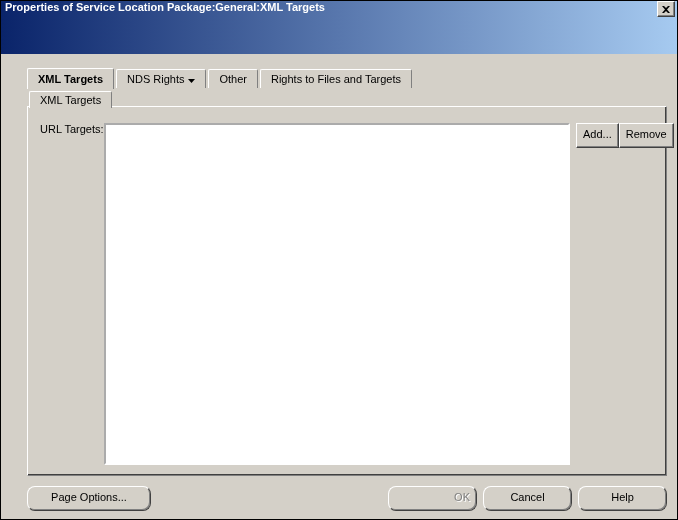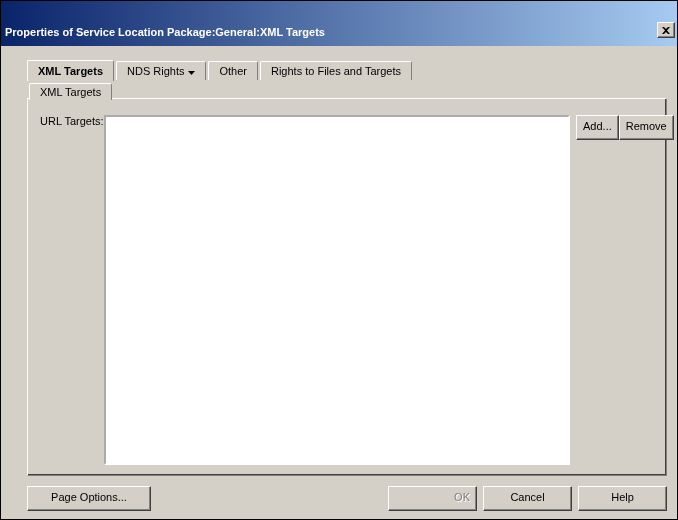--- a/index.html
+++ b/index.html
@@ -1,38 +1,38 @@
 <!DOCTYPE html>
 <html><head>
 <meta charset="utf-8">
 <style>
 html,body{margin:0;padding:0;font-family:Tahoma,Arial,sans-serif;font-size:11px;background:#d4d0c8;color:#000;}
 .window{width:678px;height:520px;border:1px solid #000;background:#d4d0c8;box-sizing:border-box;display:flex;flex-direction:column;}
-.titlebar{height:37px;background:linear-gradient(to right,#0a246a,#a6caf0);color:#fff;display:flex;align-items:flex-end;font-weight:bold;padding:0 2px 8px 4px;}
+.titlebar{height:37px;background:linear-gradient(to right,#0a246a,#a6caf0);color:#fff;display:flex;align-items:flex-start;font-weight:bold;padding:0 2px 16px 4px;}
 .titlebar .title{flex:1;font-size:11px;}
 .close-btn{width:16px;height:14px;background:#d4d0c8;border:1px solid #fff;border-right-color:#404040;border-bottom-color:#404040;box-shadow:inset -1px -1px 0 #808080,inset 1px 1px 0 #d4d0c8;display:flex;align-items:center;justify-content:center;cursor:pointer;}
 .close-btn svg{display:block;}
 .client{flex:1;display:flex;flex-direction:column;padding:12px 10px 8px 26px;box-sizing:border-box;}
 .tabs-row{display:flex;align-items:flex-end;height:22px;}
 .tab{border:1px solid #808080;border-bottom:none;border-top-color:#fff;border-left-color:#fff;background:#d4d0c8;padding:3px 10px 3px 10px;margin-right:2px;border-radius:2px 2px 0 0;display:flex;align-items:center;cursor:pointer;white-space:nowrap;position:relative;}
 .tab.active{font-weight:bold;padding-top:4px;padding-bottom:4px;z-index:2;top:1px;background:#d4d0c8;}
 .tab .dd{margin-left:4px;}
 .subtabs-row{display:flex;align-items:flex-end;height:20px;margin-top:-1px;}
 .subtab{border:1px solid #808080;border-bottom:none;border-top-color:#fff;border-left-color:#fff;background:#d4d0c8;padding:2px 10px;border-radius:2px 2px 0 0;display:flex;align-items:center;cursor:pointer;margin-left:2px;position:relative;top:1px;z-index:2;}
 .panel{border:1px solid #fff;border-top-color:#fff;border-left-color:#fff;border-right-color:#808080;border-bottom-color:#808080;box-shadow:inset -1px -1px 0 #404040,inset 1px 1px 0 #d4d0c8;background:#d4d0c8;flex:1;margin-top:-1px;padding:16px 12px 10px 12px;display:flex;flex-direction:column;min-height:0;}
 .content-row{display:flex;flex:1;min-height:0;}
 .list-col{display:flex;flex:1;min-height:0;}
 .lbl{margin-bottom:2px;}
 .listbox{flex:1;border:2px inset #fff;background:#fff;min-height:0;}
 .side-col{width:78px;margin-left:6px;display:flex;flex-direction:row;}
 .btn{height:23px;border:1px solid #fff;border-right-color:#404040;border-bottom-color:#404040;box-shadow:inset -1px -1px 0 #808080,inset 1px 1px 0 #d4d0c8;background:#d4d0c8;text-align:center;line-height:21px;cursor:pointer;padding:0 6px;white-space:nowrap;}
 .btn.disabled{color:#808080;text-shadow:1px 1px 0 #fff;cursor:default;text-align:right;}
 .footer{display:flex;align-items:center;margin-top:10px;}
 .footer .spacer{flex:1;}
-.footer .btn{width:75px;margin-left:6px;}
+.footer .btn{width:75px;margin-left:6px;border-radius:8px;}
 .footer .page-opts{width:110px;margin-left:0;}
 </style>
 </head>
 <body>
 
 <div class="window">
   <div class="titlebar">
     <span class="title">Properties of Service Location Package:General:XML Targets</span>
     <div class="close-btn">
       <svg width="8" height="7" viewBox="0 0 8 7">

